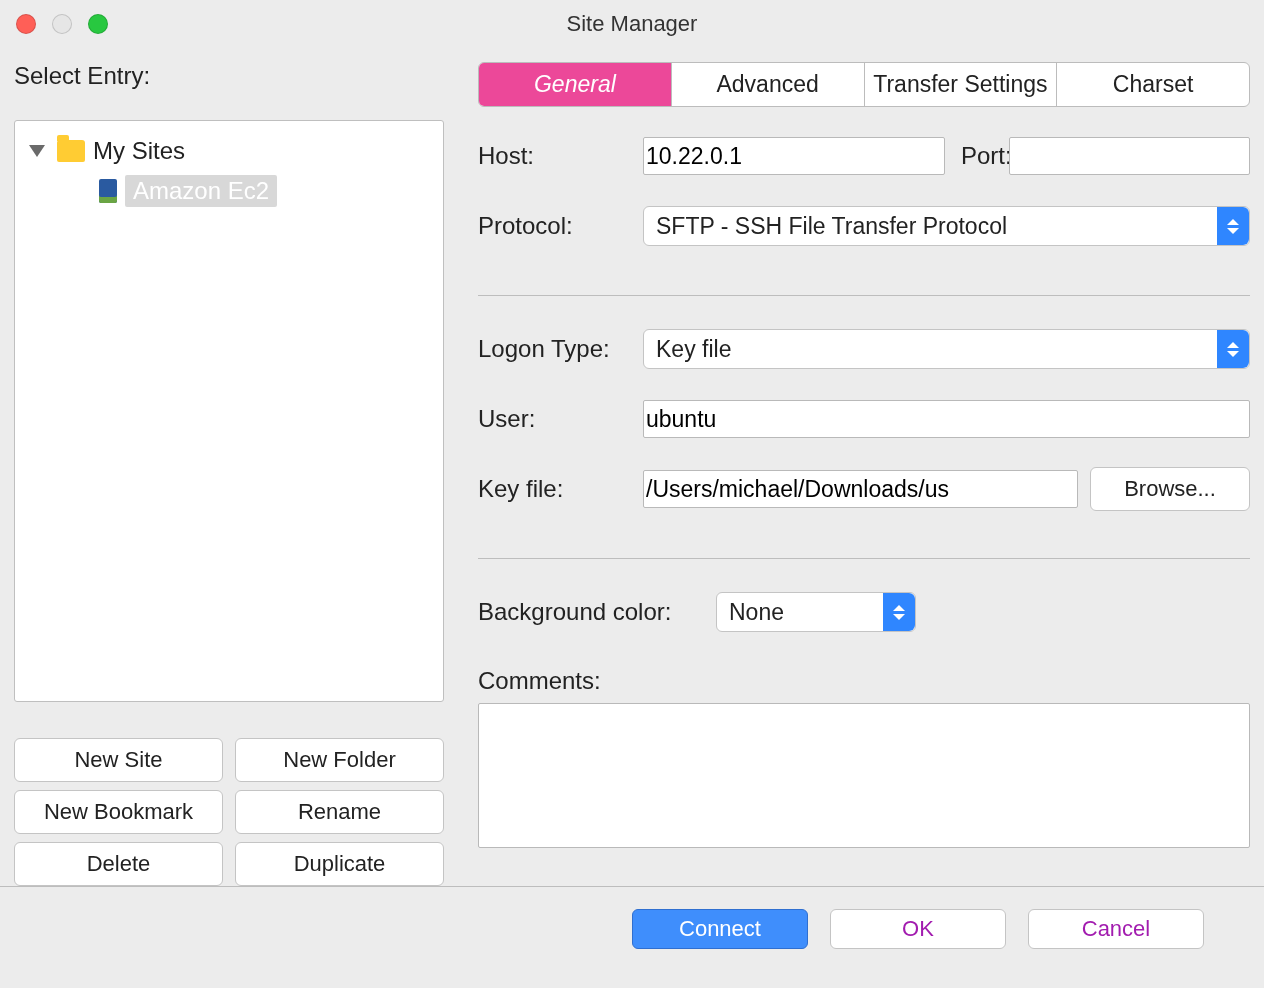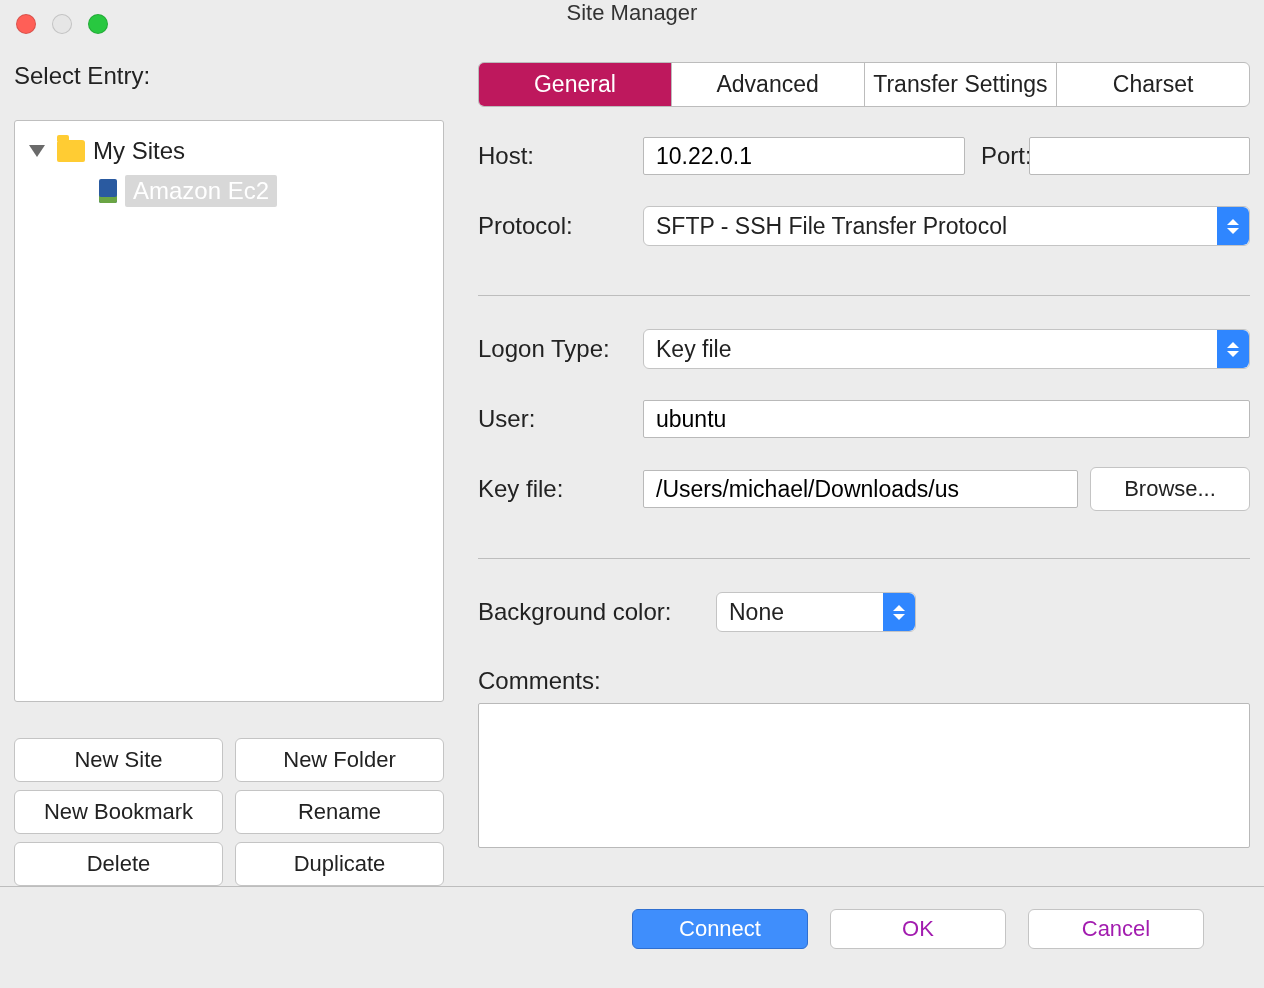--- a/index.html
+++ b/index.html
@@ -10,21 +10,21 @@
     font-size: 22px;
     background: #ececec;
     color: #222;
     overflow:hidden;
   }
 
   
   .titlebar {
     width:100%; height:48px;
     background:#ececec;
-    display:flex; 
+    display:flex; align-items:center;
     position:relative;
   }
   .traffic {
     position:absolute; left:16px; top:14px;
     display:flex; gap:16px;
   }
   .traffic .btn {
     width:20px; height:20px; border-radius:50%;
     border:1px solid rgba(0,0,0,0.15);
   }
@@ -131,41 +131,42 @@
   }
   .tab {
     flex:1;
     display:flex; align-items:center; justify-content:center;
     font-size:23px;
     cursor:pointer;
     border-left:1px solid #bcbcbc;
   }
   .tab:first-child{ border-left:none; }
   .tab.active {
-    background:#be185d;
+    background:#ec4899;
     color:#fff;
+    font-style:italic;
   }
 
   .form {
     margin-top:22px;
     display:flex; flex-direction:column;
     gap:16px;
   }
   .row {
     display:flex; align-items:center;
     height:54px;
   }
   .lbl { width:165px; font-size:24px; }
   .input-text {
     flex:1;
     height:38px;
     border:1px solid #b9b9b9;
     border-radius:2px;
     background:#fff;
-    padding:4px 12px;
+    padding:4px 2px;
     font-size:23px;
   }
   .input-small { width:92px; }
   .spacer-lbl { width:64px; text-align:left; padding-left:16px; font-size:24px;}
   .hr { border-top:1px solid #bdbdbd; margin:26px 0 10px 0; }
 
   .mac-select {
     flex:1;
     height:40px;
     border:1px solid #c4c4c4;

